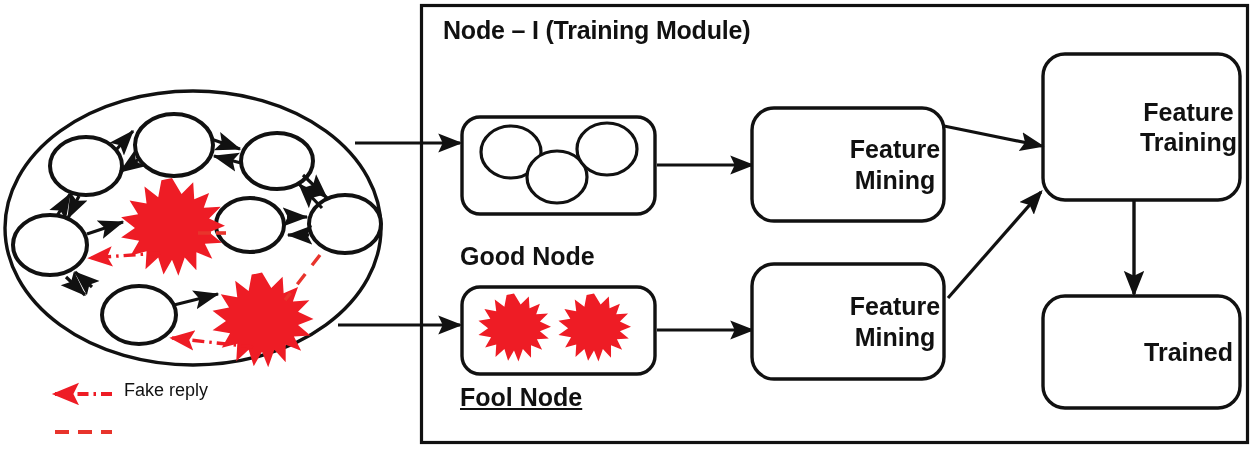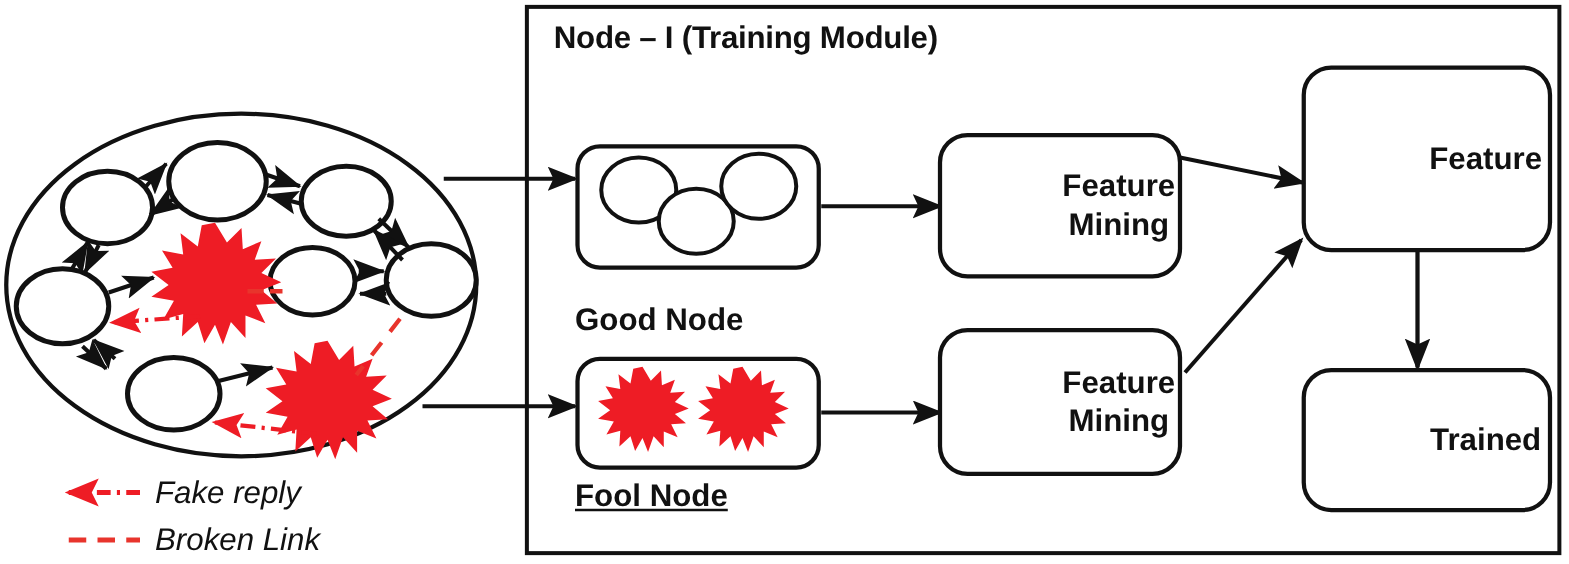--- a/index.html
+++ b/index.html
@@ -45,23 +45,22 @@
     letter-spacing: -0.2px;
   }
   .node-caption {
     position: absolute;
     font-size: 25px;
     font-weight: bold;
     color: #111111;
   }
   .legend-text {
     position: absolute;
-    font-size: 25px;
-    color: #111111;
-    font-style: italic;
+    font-size: 18px;
+    color: #111111;
   }
   .fm-text { font-size: 25px; }
   .ft-text { font-size: 25px; }
   .tp-text { font-size: 25px; }
 </style>
 </head>
 <body>
 
 <div id="root">
 
@@ -217,27 +216,27 @@
     <span>Mining</span>
   </div>
 
   <div class="box-label fm-text" style="left:752px; top:264px; width:192px; height:115px;">
     <span>Feature</span>
     <span>Mining</span>
   </div>
 
   <div class="box-label ft-text" style="left:1043px; top:54px; width:197px; height:146px;">
     <span>Feature</span>
+    <span>Training</span>
   </div>
 
   <div class="box-label tp-text" style="left:1043px; top:296px; width:197px; height:112px;">
     <span>Trained</span>
   </div>
 
   <div class="node-caption" style="left:460px; top:222px;margin-top:20px;">Good Node</div>
 
   <div class="node-caption" style="left:460px; top:383px;text-decoration:underline;">Fool Node</div>
 
   <div class="legend-text" style="left:124px; top:380px;">Fake reply</div>
 
-  <div class="legend-text" style="left:124px; top:418px;">Broken Link</div>
 
 </div>
 
 </body></html>

